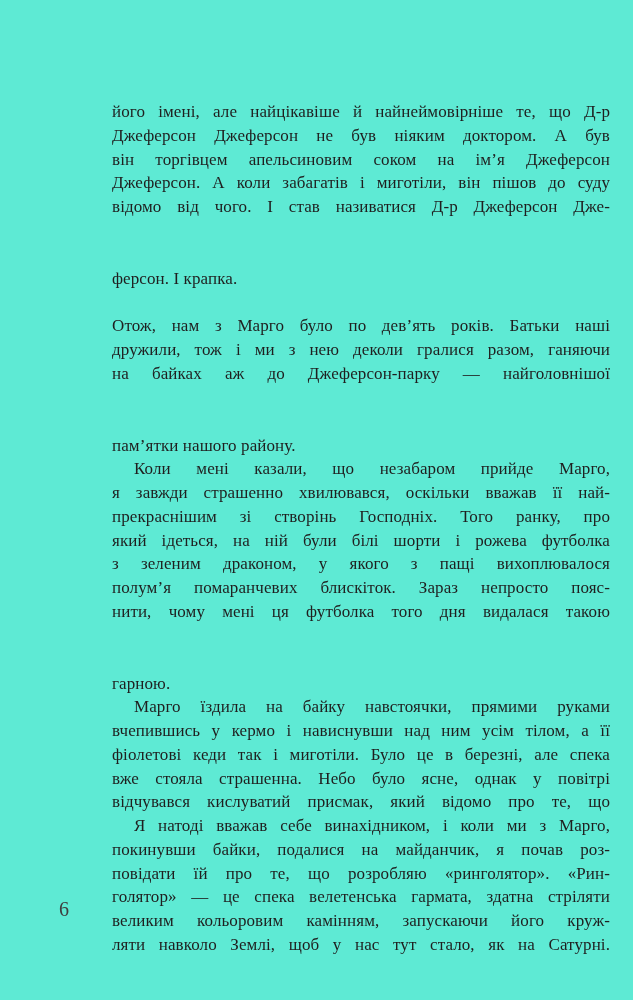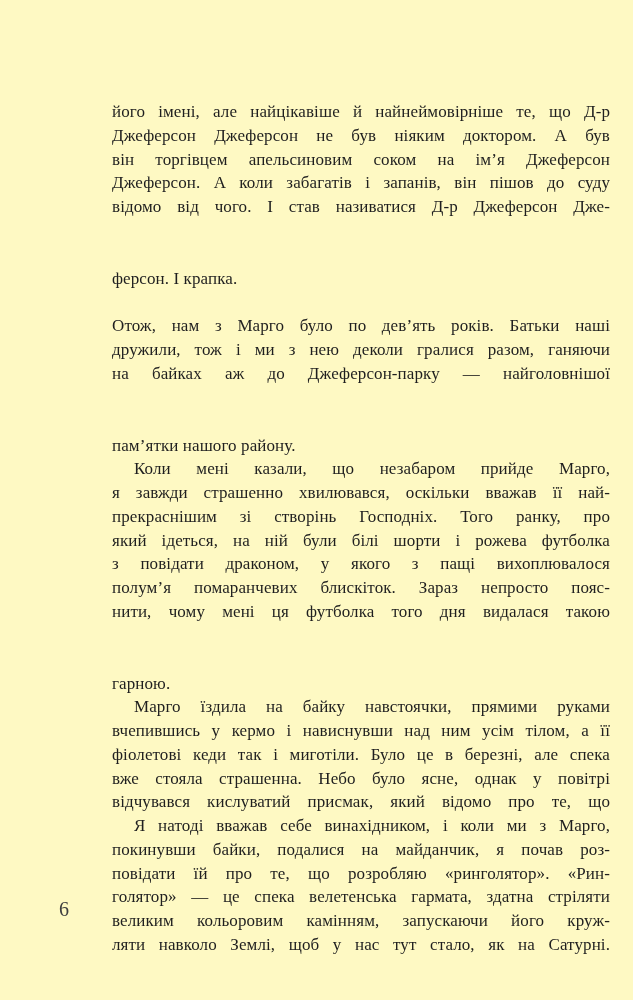--- a/index.html
+++ b/index.html
@@ -11,21 +11,21 @@
     height: 1000px;
     position: relative;
     background: #fcfcfb;
     overflow: hidden;
   }
   .book-page {
     position: absolute;
     left: 0; top: 0;
     width: 633px;
     height: 1000px;
-    background: #fef9c3;
+    background: #5eead4;
   }
   .text-block {
     position: absolute;
     left: 112px;
     top: 100px;
     width: 498px;
     font-family: "Liberation Serif", "DejaVu Serif", serif;
     font-size: 17px;
     color: #1f1f1f;
     letter-spacing: 0.1px;
@@ -65,36 +65,36 @@
 </style>
 </head>
 <body style="background: rgb(252, 252, 251);">
 
 <div class="book-page">
   <div class="text-block" style="color: rgb(31, 31, 31);">
       <div class="paragraph">
         <div class="line first">його імені, але найцікавіше й найнеймовірніше те, що Д-р</div>
         <div class="line">Джеферсон Джеферсон не був ніяким доктором. А був</div>
         <div class="line">він торгівцем апельсиновим соком на ім’я Джеферсон</div>
-        <div class="line">Джеферсон. А коли забагатів і запанів, він пішов до суду</div>
+        <div class="line">Джеферсон. А коли забагатів і миготіли, він пішов до суду</div>
         <div class="line">відомо від чого. І став називатися Д-р Джеферсон Дже-</div>
         <div class="line last">ферсон. І крапка.</div>
       </div>
       <div class="paragraph gap-before">
         <div class="line first">Отож, нам з Марго було по дев’ять років. Батьки наші</div>
         <div class="line">дружили, тож і ми з нею деколи гралися разом, ганяючи</div>
         <div class="line">на байках аж до Джеферсон-парку — найголовнішої</div>
         <div class="line last">пам’ятки нашого району.</div>
       </div>
       <div class="paragraph indented">
         <div class="line first">Коли мені казали, що незабаром прийде Марго,</div>
         <div class="line">я завжди страшенно хвилювався, оскільки вважав її най-</div>
         <div class="line">прекраснішим зі створінь Господніх. Того ранку, про</div>
         <div class="line">який ідеться, на ній були білі шорти і рожева футболка</div>
-        <div class="line">з повідати драконом, у якого з пащі вихоплювалося</div>
+        <div class="line">з зеленим драконом, у якого з пащі вихоплювалося</div>
         <div class="line">полум’я помаранчевих блискіток. Зараз непросто пояс-</div>
         <div class="line">нити, чому мені ця футболка того дня видалася такою</div>
         <div class="line last">гарною.</div>
       </div>
       <div class="paragraph indented">
         <div class="line first">Марго їздила на байку навстоячки, прямими руками</div>
         <div class="line">вчепившись у кермо і нависнувши над ним усім тілом, а її</div>
         <div class="line">фіолетові кеди так і миготіли. Було це в березні, але спека</div>
         <div class="line">вже стояла страшенна. Небо було ясне, однак у повітрі</div>
         <div class="line">відчувався кислуватий присмак, який відомо про те, що</div>

